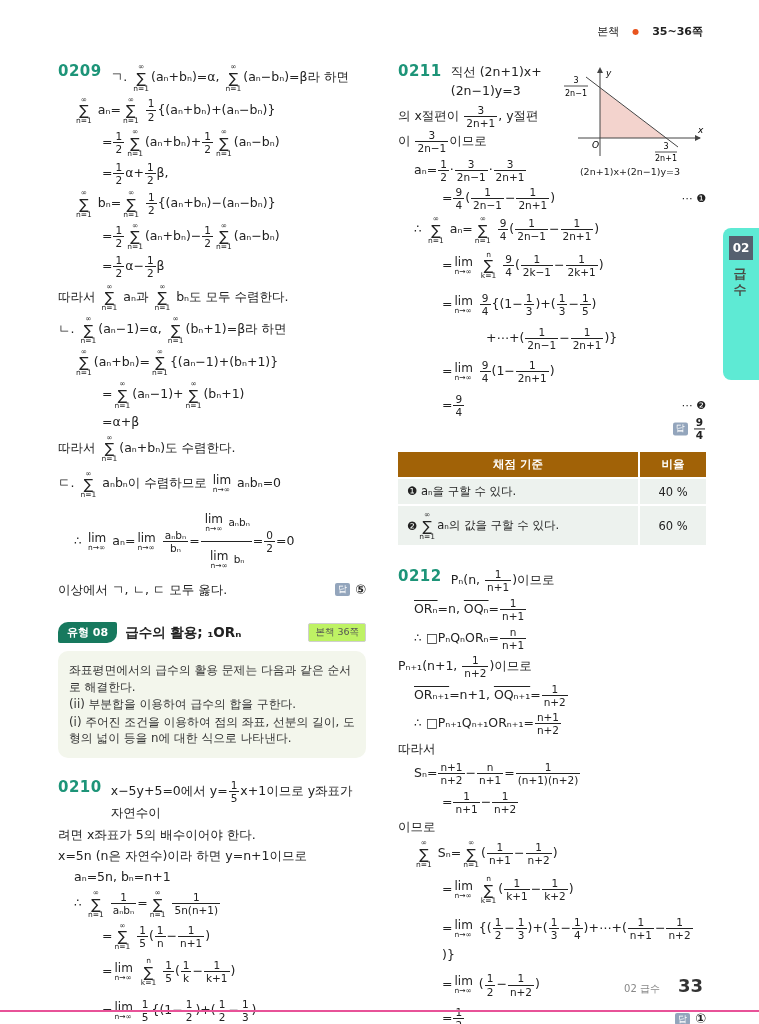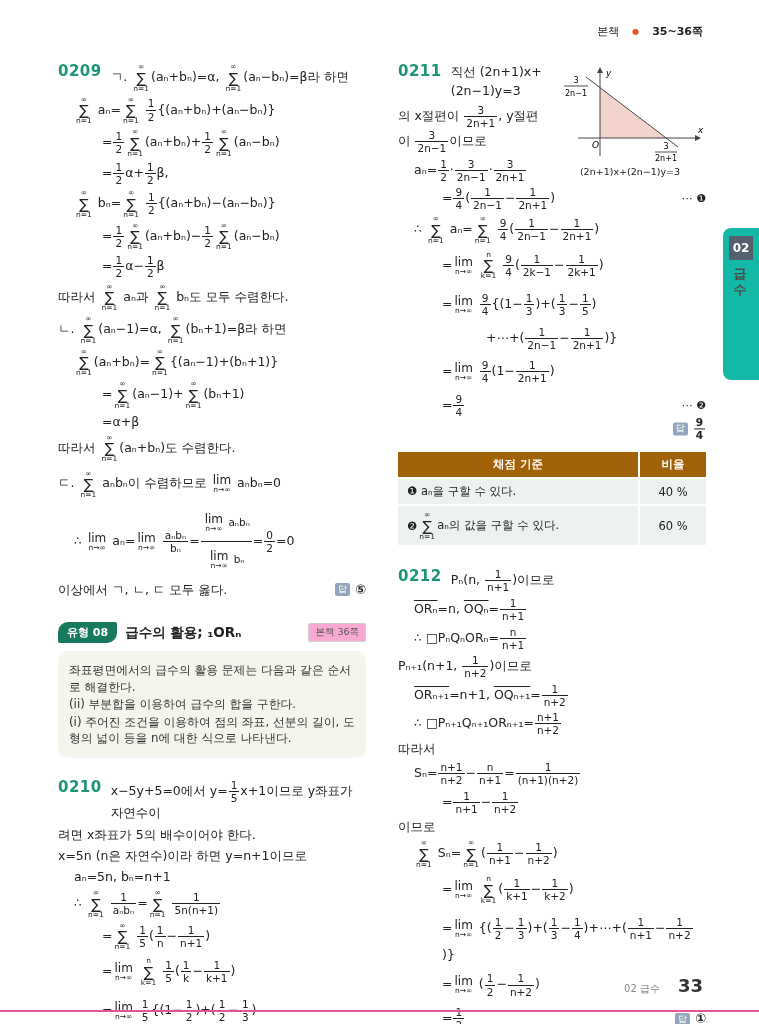--- a/index.html
+++ b/index.html
@@ -5,21 +5,21 @@
   html,body{margin:0;padding:0;background:#e8e8e6;}
   .page{position:relative;width:759px;height:1024px;background:#ffffff;margin:0 auto;
         font-family:"DejaVu Sans","Liberation Sans",sans-serif;color:#222;overflow:hidden;}
 
   
   .hdr{position:absolute;top:24px;right:56px;font-size:11px;display:flex;align-items:center;gap:13px;}
   .hdr .dot{color:#e8541e;font-size:8px;}
   .hdr .pages{font-weight:bold;}
 
   
-  .sidetab{position:absolute;right:0;top:228px;width:36px;height:152px;background:#14b8a6;
+  .sidetab{position:absolute;right:0;top:228px;width:36px;height:152px;background:#5eead4;
            border-radius:8px 0 0 8px;z-index:5;}
   .tabnum{background:#55606f;color:#fff;margin:8px 6px 6px 6px;text-align:center;font-size:12px;
           font-weight:bold;padding:5px 0;}
   .tablabel{width:15px;margin:2px auto;font-size:13px;font-weight:bold;color:#4a4a44;
             word-break:break-all;line-height:1.25;text-align:left;}
 
   
   .content{position:absolute;top:60px;left:58px;width:648px;display:flex;gap:32px;}
   .col{width:308px;}
 
@@ -35,37 +35,37 @@
   .i2{margin-left:44px;}
   .i3{margin-left:88px;}
 
   
   .fr{display:inline-block;vertical-align:middle;text-align:center;font-size:10.5px;line-height:1.15;margin:0 1px;}
   .fr .nu{display:block;border-bottom:1px solid #222;padding:0 2px;}
   .fr .de{display:block;padding:0 2px;}
   .sm{display:inline-flex;flex-direction:column;align-items:center;vertical-align:middle;
       line-height:1;margin:0 2px;font-size:7.5px;}
   .sm .sg{font-size:14px;line-height:1;}
-  .lm{display:inline-flex;flex-direction:column;align-items:center;vertical-align:middle;
+  .lm{display:inline-flex;flex-direction:column;vertical-align:middle;
       line-height:1;margin:8px 2px;}
   .lm .lt{font-size:12px;}
   .lm .lb{font-size:7.5px;}
   .ol{text-decoration:overline;}
 
   .mark{position:absolute;right:0;top:50%;transform:translateY(-50%);font-size:11px;}
   .ans{position:absolute;right:0;top:50%;transform:translateY(-50%);display:flex;align-items:center;gap:5px;}
   .ab{background:#93a5bc;color:#fff;font-size:9px;padding:1px 3px;border-radius:2px;line-height:1.2;flex:none;}
   .av{font-weight:bold;font-size:13px;}
 
   
   .typehead{display:flex;align-items:center;gap:8px;margin:24px 0 8px 0;}
   .badge{background:#17795e;color:#fff;font-size:11px;font-weight:bold;padding:3px 9px;
          border-radius:10px 2px 10px 2px;flex:none;}
   .typetitle{font-weight:bold;font-size:13.5px;flex:1;}
-  .typeref{font-size:9.5px;background:#f9a8d4;border:1px solid #cfcfcf;color:#555;
+  .typeref{font-size:9.5px;background:#bef264;border:1px solid #cfcfcf;color:#555;
            padding:2px 6px;border-radius:2px;flex:none;}
   .typebox{background:#f3f6ec;border-radius:10px;padding:10px 11px;font-size:11.8px;
            line-height:1.6;color:#333;}
   .typebox .ml{margin:1px 0;font-size:11.8px;}
 
   
   .fig{float:right;width:152px;margin:2px 0 4px 6px;}
   .figlabel{text-align:center;font-size:9.5px;margin-top:-2px;color:#222;}
   .clear{clear:both;}
 

